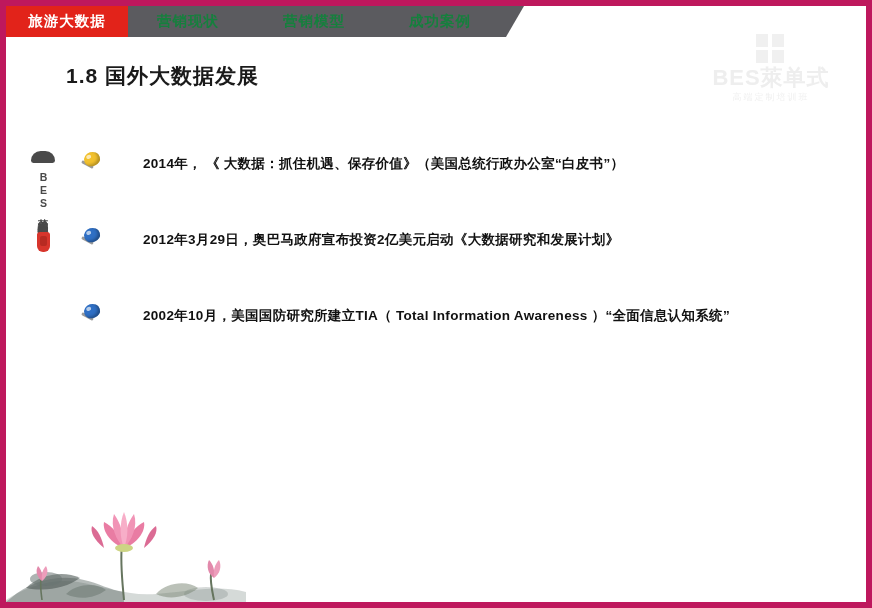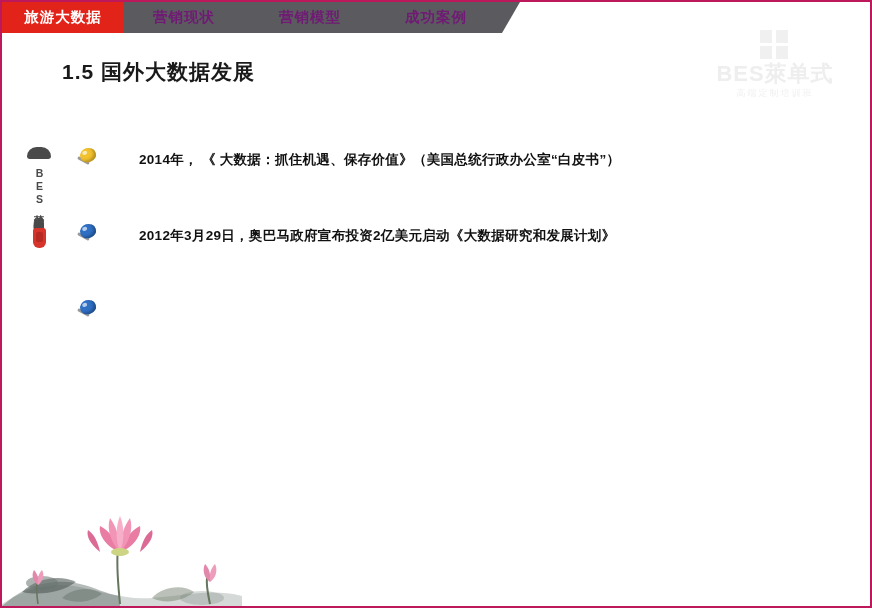--- a/index.html
+++ b/index.html
@@ -12,21 +12,21 @@
     background: #ffffff;
     font-family: "Liberation Sans", sans-serif;
     overflow: hidden;
   }
   .slide {
     position: relative;
     width: 872px;
     height: 608px;
     background: #ffffff;
     box-sizing: border-box;
-    border: 2px solid #be185d;
+    border: 6px solid #be185d;
     overflow: hidden;
   }
 
   
   .navbar {
     position: absolute;
     top: 0;
     left: 0;
     width: 872px;
     height: 31px;
@@ -46,21 +46,21 @@
     right: -18px;
     top: 0;
     border-top: 31px solid #5b5b5f;
     border-right: 18px solid transparent;
   }
   .nav-item {
     position: absolute;
     top: 0;
     height: 31px;
     line-height: 31px;
-    color: #701a75;
+    color: #15803d;
     font-size: 14.5px;
     font-weight: bold;
     letter-spacing: 1px;
     text-align: center;
     white-space: nowrap;
     cursor: pointer;
   }
   .nav-item.active {
     background: #e2231a;
     color: #ffffff;
@@ -255,21 +255,21 @@
     <div class="mark">
       <i class="a"></i>
         <i class="b"></i>
         <i class="c"></i>
         <i class="d"></i>
     </div>
     <div class="bes">BES萊单式</div>
     <div class="sub">高端定制培训班</div>
   </div>
 
-  <div class="slide-title">1.5 国外大数据发展</div>
+  <div class="slide-title">1.8 国外大数据发展</div>
 
   <div class="side-mark">
     <div class="cap"></div>
     <div class="vtext">BES菜单式高端定制培训班</div>
     <div class="badge"></div>
   </div>
 
   <div class="bullets">
 
     <div class="bullet-row">
@@ -287,20 +287,21 @@
       </div>
       <div class="bullet-text">2012年3月29日，奥巴马政府宣布投资2亿美元启动《大数据研究和发展计划》</div>
     </div>
 
 
     <div class="bullet-row">
       <div class="pin blue">
         <div class="needle"></div>
           <div class="head"></div>
       </div>
+      <div class="bullet-text">2002年10月，美国国防研究所建立TIA（ Total Information Awareness ）“全面信息认知系统”</div>
     </div>
 
   </div>
 
   <svg class="lotus" viewBox="0 0 300 120">
     <g opacity="0.92">
       <path d="M0 118 C20 104 48 96 72 100 C96 104 120 114 150 112 C180 110 210 102 240 110 L240 120 L0 120 Z" fill="#7e8b86" opacity="0.35"></path>
       <path d="M5 116 C25 98 55 92 78 98 C92 101 104 108 118 110 L118 120 L0 120 Z" fill="#4e5a57" opacity="0.45"></path>
       <path d="M20 106 C34 92 58 88 74 96 C60 106 40 110 20 106 Z" fill="#3f4b48" opacity="0.6"></path>
       <ellipse cx="40" cy="97" rx="16" ry="7" fill="#5c6a66" opacity="0.55"></ellipse>

